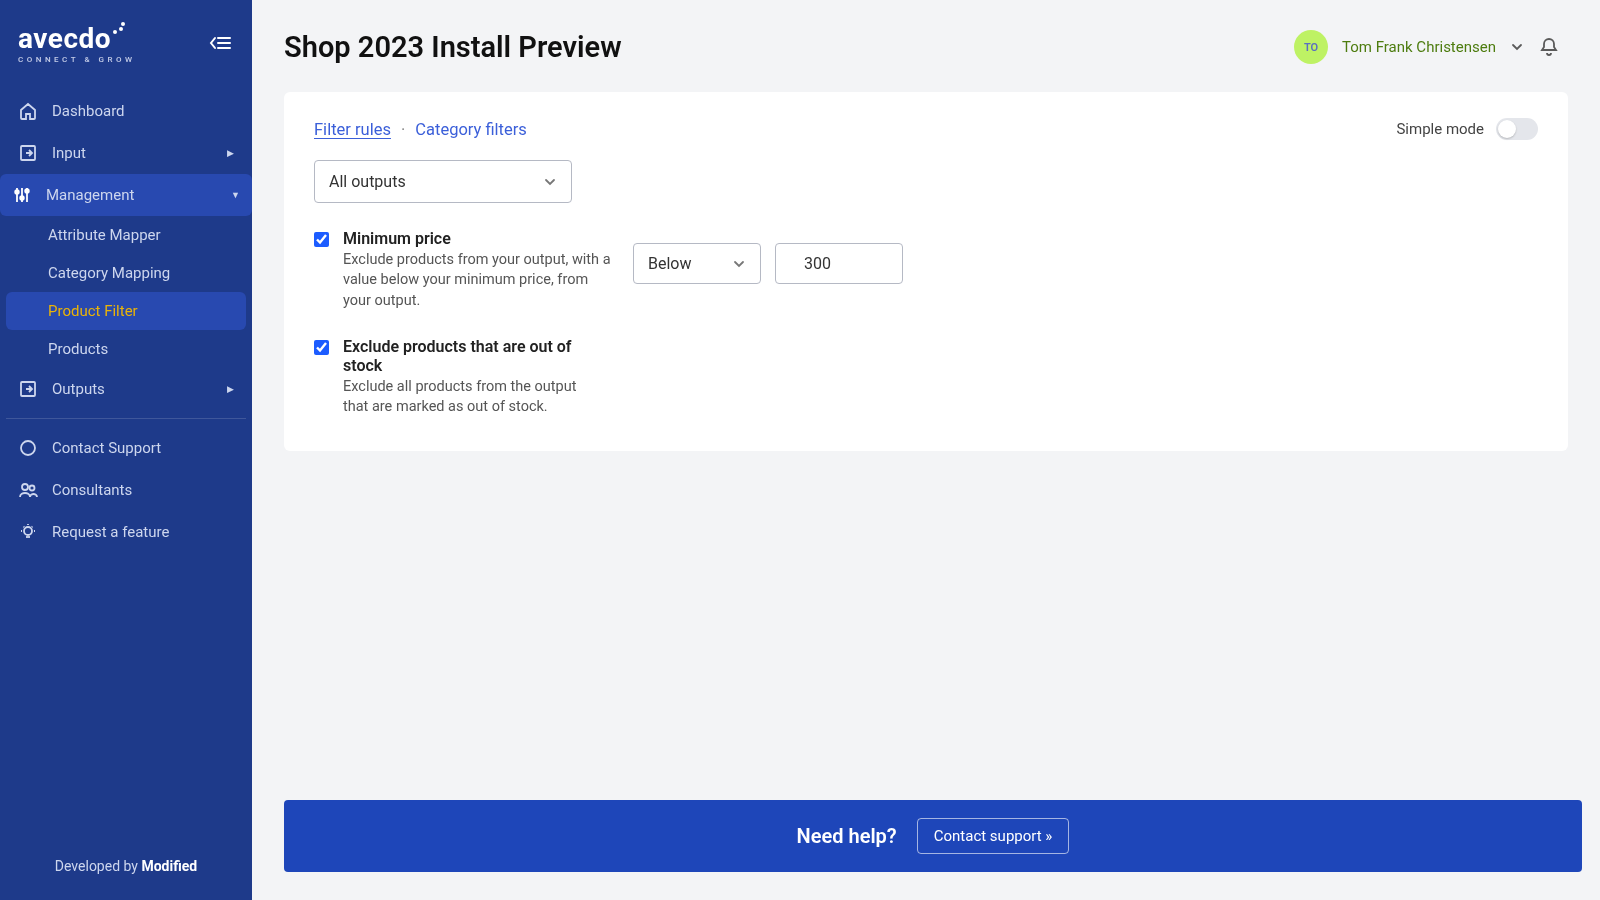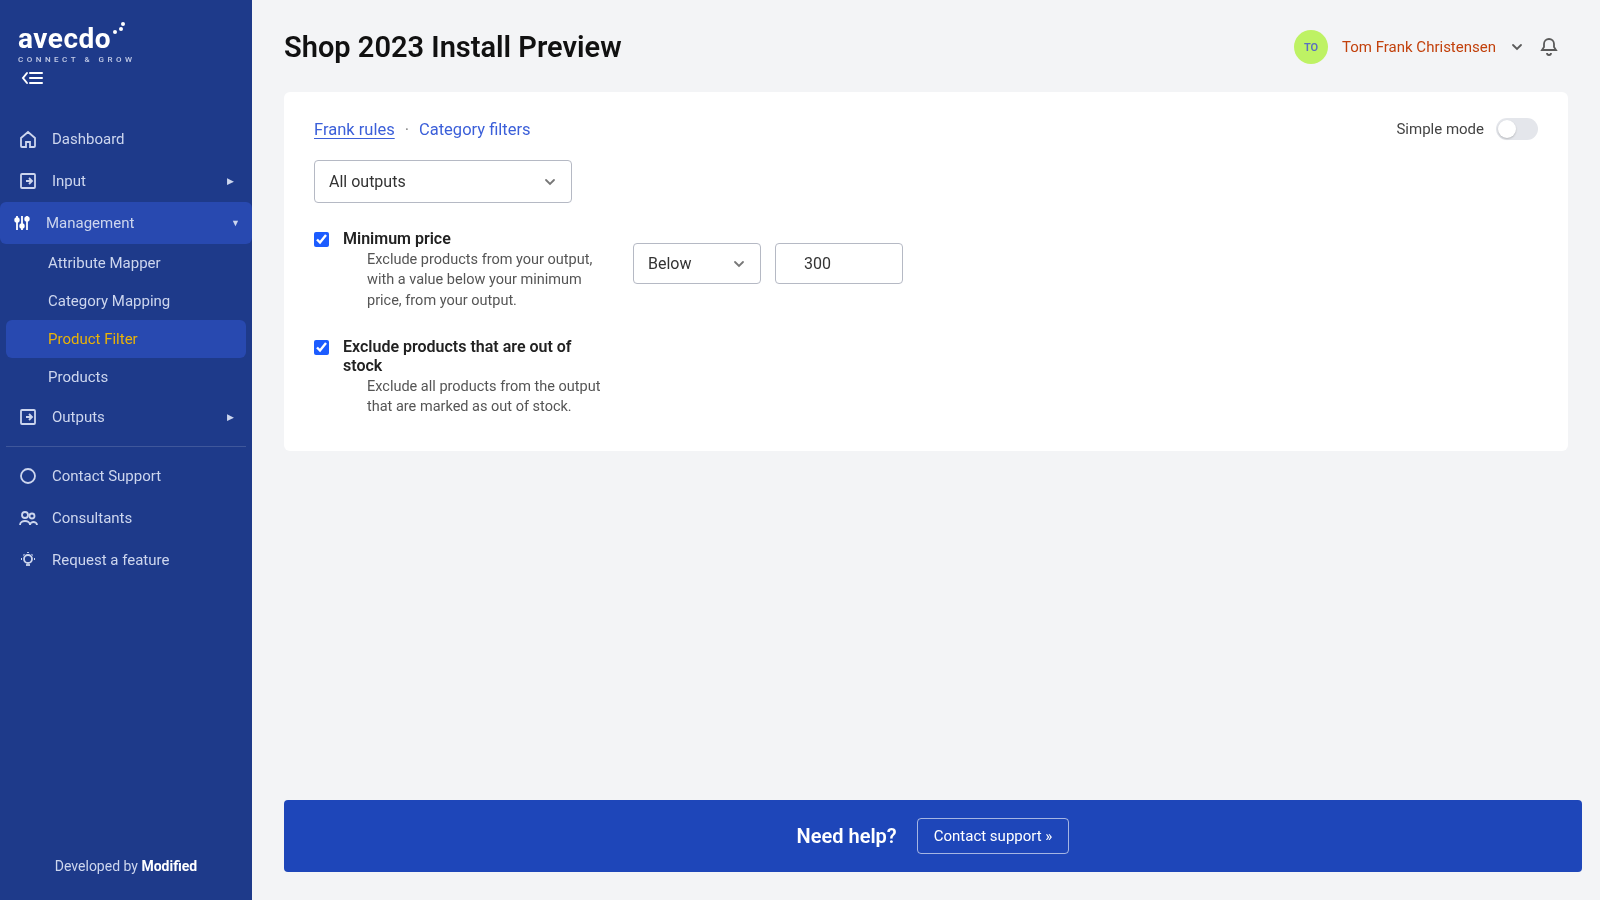--- a/index.html
+++ b/index.html
@@ -1,18 +1,18 @@
 <!DOCTYPE html>
 <html><head>
 <meta charset="utf-8">
 <style>
 * { box-sizing: border-box; margin: 0; padding: 0; font-family: -apple-system, BlinkMacSystemFont, "Segoe UI", Roboto, sans-serif; }
 body { background: #f3f4f6; width: 1600px; height: 900px; overflow: hidden; display: flex; }
 .sidebar { width: 252px; background: #1e3a8a; color: #fff; display: flex; flex-direction: column; height: 100%; flex-shrink: 0; }
-.sidebar-header { padding: 22px 18px 16px; display: flex; justify-content: space-between; flex-direction: column; }
+.sidebar-header { padding: 22px 18px 16px; display: flex; justify-content: space-between; }
 .logo { display: flex; flex-direction: column; }
 .logo-main { font-size: 28px; font-weight: 700; letter-spacing: 0.5px; display:flex; align-items:flex-start; }
 .logo-dots { font-size: 16px; vertical-align: super; margin-left: 1px; }
 .logo-tag { font-size: 8px; letter-spacing: 3.5px; margin-top: 0px; color: #c5cde8; font-weight:500;}
 .collapse-btn { display: flex; align-items: center; color: #fff; cursor: pointer; }
 .collapse-btn svg { width: 28px; height: 28px; }
 .nav { padding-top: 10px; }
 .nav-item { display: flex; align-items: center; padding: 11px 18px; font-size: 15px; color: #cdd6ee; cursor: pointer; position: relative; }
 .nav-item .nav-icon { width: 20px; height: 20px; margin-right: 14px; display: flex; align-items: center; justify-content: center; flex-shrink:0;}
 .nav-item .caret { margin-left: auto; font-size: 9px; color: #cdd6ee; }
@@ -20,39 +20,39 @@
 .nav-subitem { padding: 10px 18px 10px 48px; font-size: 15px; color: #cdd6ee; cursor: pointer; }
 .nav-subitem.active { background: #2849b0; border-radius: 6px; margin: 0 6px; padding: 10px 12px 10px 42px; color: #eab308; }
 .nav-divider { height: 1px; background: rgba(255,255,255,0.15); margin: 8px 6px; }
 .sidebar-footer { margin-top: auto; padding: 20px 18px 26px; font-size: 14px; color: #cdd6ee; text-align:center;}
 .sidebar-footer b { color: #fff; font-weight:700;}
 .main { flex: 1; display: flex; flex-direction: column; height: 100%; position: relative; }
 .topbar { display: flex; align-items: center; padding: 30px 40px 10px 32px; }
 .page-title { font-size: 29px; font-weight: 600; color: #111; }
 .topbar-right { margin-left: auto; display: flex; align-items: center; gap: 14px; }
 .avatar { width: 34px; height: 34px; border-radius: 50%; background: #bef264; color: #5b6fbf; font-size: 11px; font-weight: 600; display: flex; align-items: center; justify-content: center; }
-.username { font-size: 15px; color: #c2410c; }
+.username { font-size: 15px; color: #4d7c0f; }
 .user-caret { color: #5a5a5a; }
 .bell { color: #5a5a5a; }
 .panel { background: #fff; margin: 18px 32px 0 32px; border-radius: 6px; padding: 26px 30px 34px; }
 .panel-head { display: flex; align-items: center; margin-bottom: 20px; }
 .tabs { display: flex; gap: 10px; font-size: 16.5px; }
 .tab-active { color: #3b5fd9; text-decoration: underline; text-underline-offset: 3px; cursor:pointer;}
 .tab-sep { color: #888; }
 .tab-inactive { color: #3b5fd9; cursor: pointer; }
 .simple-mode { margin-left: auto; display: flex; align-items: center; gap: 12px; font-size: 15px; color: #444; }
 .toggle { width: 42px; height: 22px; background: #e4e6eb; border-radius: 12px; position: relative; cursor: pointer; }
 .toggle::after { content: ""; position: absolute; width: 18px; height: 18px; background: #fff; border-radius: 50%; top: 2px; left: 2px; box-shadow: 0 1px 2px rgba(0,0,0,0.2); }
 .select-box { border: 1px solid #b5b9c4; border-radius: 4px; padding: 11px 14px; font-size: 16px; color: #333; display: flex; align-items: center; justify-content: space-between; cursor: pointer; background:#fff;}
 .select-box.outputs { width: 258px; margin-bottom: 26px; }
 .filter-row { display: flex; align-items: flex-start; gap: 14px; margin-bottom: 26px; }
 .checkbox { width: 15px; height: 15px; accent-color: #1c5cff; margin-top: 3px; flex-shrink:0; }
 .filter-text { width: 276px; }
 .filter-title { font-size: 16px; font-weight: 600; color: #222; margin-bottom: 2px; }
-.filter-desc { font-size: 14.5px; color: #555; line-height: 1.4; margin-left: 24px; }
+.filter-desc { font-size: 14.5px; color: #555; line-height: 1.4; }
 .filter-controls { display: flex; gap: 14px; align-items:flex-end; padding-top: 14px;}
 .select-box.small { width: 128px; padding: 10px 14px;}
 .text-input { border: 1px solid #b5b9c4; border-radius: 4px; padding: 10px 28px; font-size: 16px; color: #333; width: 128px; }
 .help-banner { position: absolute; bottom: 28px; left: 32px; right: 18px; background: #1e46b9; border-radius: 4px; padding: 18px 0; display: flex; align-items: center; justify-content: center; gap: 20px; }
 .help-text { color: #fff; font-size: 20px; font-weight: 600; }
 .help-btn { border: 1px solid rgba(255,255,255,0.6); background: transparent; color: #fff; padding: 8px 16px; border-radius: 4px; font-size: 15px; cursor: pointer; }
 svg { display: block; }
 .chev-icon { color:#777; }
 </style>
 </head>
@@ -186,21 +186,21 @@
           <svg width="22" height="22" viewBox="0 0 22 22" fill="none" stroke="#5a5a5a" stroke-width="1.8">
             <path d="M11 3a5 5 0 015 5v3l2 3H4l2-3V8a5 5 0 015-5zM9 17a2 2 0 004 0"></path>
           </svg>
         </span>
     </div>
   </div>
 
   <div class="panel">
     <div class="panel-head">
       <div class="tabs">
-        <span class="tab-active">Frank rules</span>
+        <span class="tab-active">Filter rules</span>
         <span class="tab-sep">·</span>
         <span class="tab-inactive">Category filters</span>
       </div>
       <div class="simple-mode">
         <span>Simple mode</span>
         <div class="toggle"></div>
       </div>
     </div>
 
     <div class="select-box outputs">

